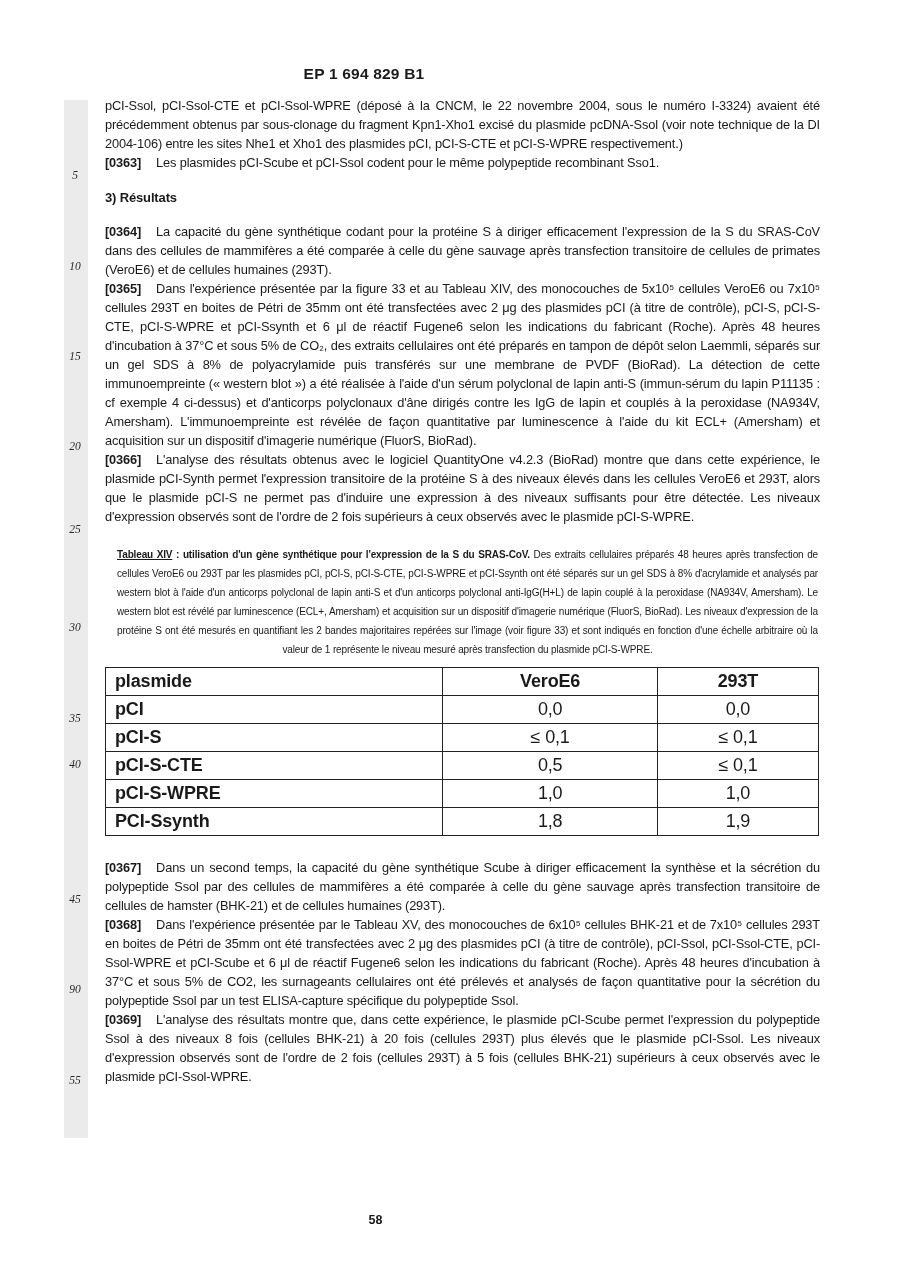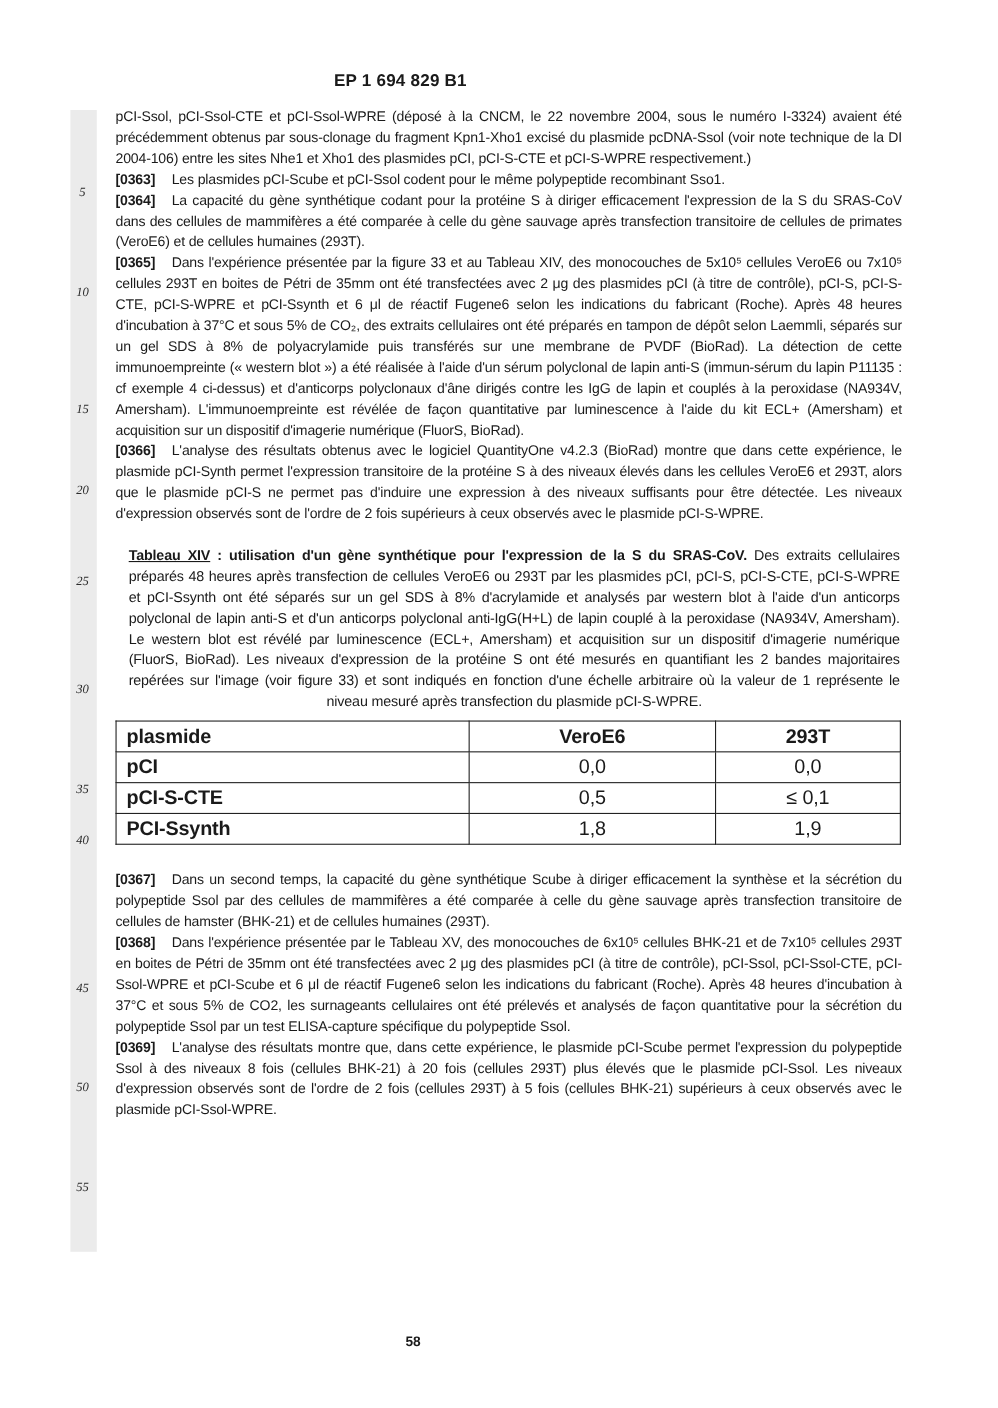--- a/index.html
+++ b/index.html
@@ -24,21 +24,21 @@
     width: 24px; height: 1038px;
     background: #ebebeb;
   }
   .ln {
     position: absolute; left: 60px; width: 30px;
     text-align: center;
     font-family: "Liberation Serif", "DejaVu Serif", serif;
     font-style: italic; font-size: 11.5px; color: #2b2b2b;
     z-index: 2;
   }
-  .ln-0 { top: 169px; }  .ln-1 { top: 260px; }  .ln-2 { top: 366px; text-align: center; }
+  .ln-0 { top: 169px; }  .ln-1 { top: 260px; }  .ln-2 { top: 350px; text-align: center; }
   .ln-3 { top: 440px; }  .ln-4 { top: 523px; }  .ln-5 { top: 621px; }
   .ln-6 { top: 712px; }  .ln-7 { top: 758px; }  .ln-8 { top: 893px; text-align: center; }
   .ln-9 { top: 983px; }  .ln-10 { top: 1074px; }
 
   .content {
     position: absolute; left: 105px; top: 96px; width: 715px;
     font-size: 12.8px; line-height: 19px;
     letter-spacing: -0.15px;
     text-align: justify;
   }
@@ -46,21 +46,21 @@
   .pnum { font-weight: bold; margin-right: 15px; }
   .heading {
     font-size: 13px; font-weight: bold;
     margin: 16px 0 15px 0;
     text-align: left;
   }
   .caption {
     margin: 19px 2px 0 12px;
     text-align: justify;
     text-align-last: center;
-    font-size: 13px;
+    font-size: 10px;
   }
   .cap-label { font-weight: bold; text-decoration: underline; }
   .cap-bold  { font-weight: bold; }
 
   .data-table {
     border-collapse: collapse;
     width: 714px;
     margin-top: 8px;
     font-size: 18px;
   }
@@ -96,30 +96,31 @@
   <div>
     <span class="ln ln-0">5</span>
     <span class="ln ln-1">10</span>
     <span class="ln ln-2">15</span>
     <span class="ln ln-3">20</span>
     <span class="ln ln-4">25</span>
     <span class="ln ln-5">30</span>
     <span class="ln ln-6">35</span>
     <span class="ln ln-7">40</span>
     <span class="ln ln-8">45</span>
-    <span class="ln ln-9">50</span>
+    <span class="ln ln-9">90</span>
     <span class="ln ln-10">55</span>
   </div>
 
   <div class="content">
 
     <p class="para"><span>pCI-Ssol, pCI-Ssol-CTE et pCI-Ssol-WPRE (déposé à la CNCM, le 22 novembre 2004, sous le numéro I-3324) avaient été précédemment obtenus par sous-clonage du fragment Kpn1-Xho1 excisé du plasmide pcDNA-Ssol (voir note technique de la DI 2004-106) entre les sites Nhe1 et Xho1 des plasmides pCI, pCI-S-CTE et pCI-S-WPRE respectivement.)</span></p>
 
     <p class="para"><b class="pnum">[0363]</b><span>Les plasmides pCI-Scube et pCI-Ssol codent pour le même polypeptide recombinant Sso1.</span></p>
 
+    <h3 class="heading">3) Résultats</h3>
 
     <p class="para"><b class="pnum">[0364]</b><span>La capacité du gène synthétique codant pour la protéine S à diriger efficacement l'expression de la S du SRAS-CoV dans des cellules de mammifères a été comparée à celle du gène sauvage après transfection transitoire de cellules de primates (VeroE6) et de cellules humaines (293T).</span></p>
 
     <p class="para"><b class="pnum">[0365]</b><span>Dans l'expérience présentée par la figure 33 et au Tableau XIV, des monocouches de 5x10⁵ cellules VeroE6 ou 7x10⁵ cellules 293T en boites de Pétri de 35mm ont été transfectées avec 2 μg des plasmides pCI (à titre de contrôle), pCI-S, pCI-S-CTE, pCI-S-WPRE et pCI-Ssynth et 6 μl de réactif Fugene6 selon les indications du fabricant (Roche). Après 48 heures d'incubation à 37°C et sous 5% de CO₂, des extraits cellulaires ont été préparés en tampon de dépôt selon Laemmli, séparés sur un gel SDS à 8% de polyacrylamide puis transférés sur une membrane de PVDF (BioRad). La détection de cette immunoempreinte (« western blot ») a été réalisée à l'aide d'un sérum polyclonal de lapin anti-S (immun-sérum du lapin P11135 : cf exemple 4 ci-dessus) et d'anticorps polyclonaux d'âne dirigés contre les IgG de lapin et couplés à la peroxidase (NA934V, Amersham). L'immunoempreinte est révélée de façon quantitative par luminescence à l'aide du kit ECL+ (Amersham) et acquisition sur un dispositif d'imagerie numérique (FluorS, BioRad).</span></p>
 
     <p class="para"><b class="pnum">[0366]</b><span>L'analyse des résultats obtenus avec le logiciel QuantityOne v4.2.3 (BioRad) montre que dans cette expérience, le plasmide pCI-Synth permet l'expression transitoire de la protéine S à des niveaux élevés dans les cellules VeroE6 et 293T, alors que le plasmide pCI-S ne permet pas d'induire une expression à des niveaux suffisants pour être détectée. Les niveaux d'expression observés sont de l'ordre de 2 fois supérieurs à ceux observés avec le plasmide pCI-S-WPRE.</span></p>
 
     <div class="caption"><span class="cap-label">Tableau XIV</span><span class="cap-bold"> : utilisation d'un gène synthétique pour l'expression de la S du SRAS-CoV. </span><span>Des extraits cellulaires préparés 48 heures après transfection de cellules VeroE6 ou 293T par les plasmides pCI, pCI-S, pCI-S-CTE, pCI-S-WPRE et pCI-Ssynth ont été séparés sur un gel SDS à 8% d'acrylamide et analysés par western blot à l'aide d'un anticorps polyclonal de lapin anti-S et d'un anticorps polyclonal anti-IgG(H+L) de lapin couplé à la peroxidase (NA934V, Amersham). Le western blot est révélé par luminescence (ECL+, Amersham) et acquisition sur un dispositif d'imagerie numérique (FluorS, BioRad). Les niveaux d'expression de la protéine S ont été mesurés en quantifiant les 2 bandes majoritaires repérées sur l'image (voir figure 33) et sont indiqués en fonction d'une échelle arbitraire où la valeur de 1 représente le niveau mesuré après transfection du plasmide pCI-S-WPRE.</span></div>
 
     <table class="data-table">
@@ -130,23 +131,33 @@
           <th>293T</th>
         </tr>
       </thead>
       <tbody>
         <tr>
           <td class="c-label">pCI</td>
           <td class="c-val">0,0</td>
           <td class="c-val">0,0</td>
         </tr>
         <tr>
+          <td class="c-label">pCI-S</td>
+          <td class="c-val">≤ 0,1</td>
+          <td class="c-val">≤ 0,1</td>
+        </tr>
+        <tr>
           <td class="c-label">pCI-S-CTE</td>
           <td class="c-val">0,5</td>
           <td class="c-val">≤ 0,1</td>
+        </tr>
+        <tr>
+          <td class="c-label">pCI-S-WPRE</td>
+          <td class="c-val">1,0</td>
+          <td class="c-val">1,0</td>
         </tr>
         <tr>
           <td class="c-label">PCI-Ssynth</td>
           <td class="c-val">1,8</td>
           <td class="c-val">1,9</td>
         </tr>
       </tbody>
     </table>
 
     <p class="para after-table"><b class="pnum">[0367]</b><span>Dans un second temps, la capacité du gène synthétique Scube à diriger efficacement la synthèse et la sécrétion du polypeptide Ssol par des cellules de mammifères a été comparée à celle du gène sauvage après transfection transitoire de cellules de hamster (BHK-21) et de cellules humaines (293T).</span></p>

